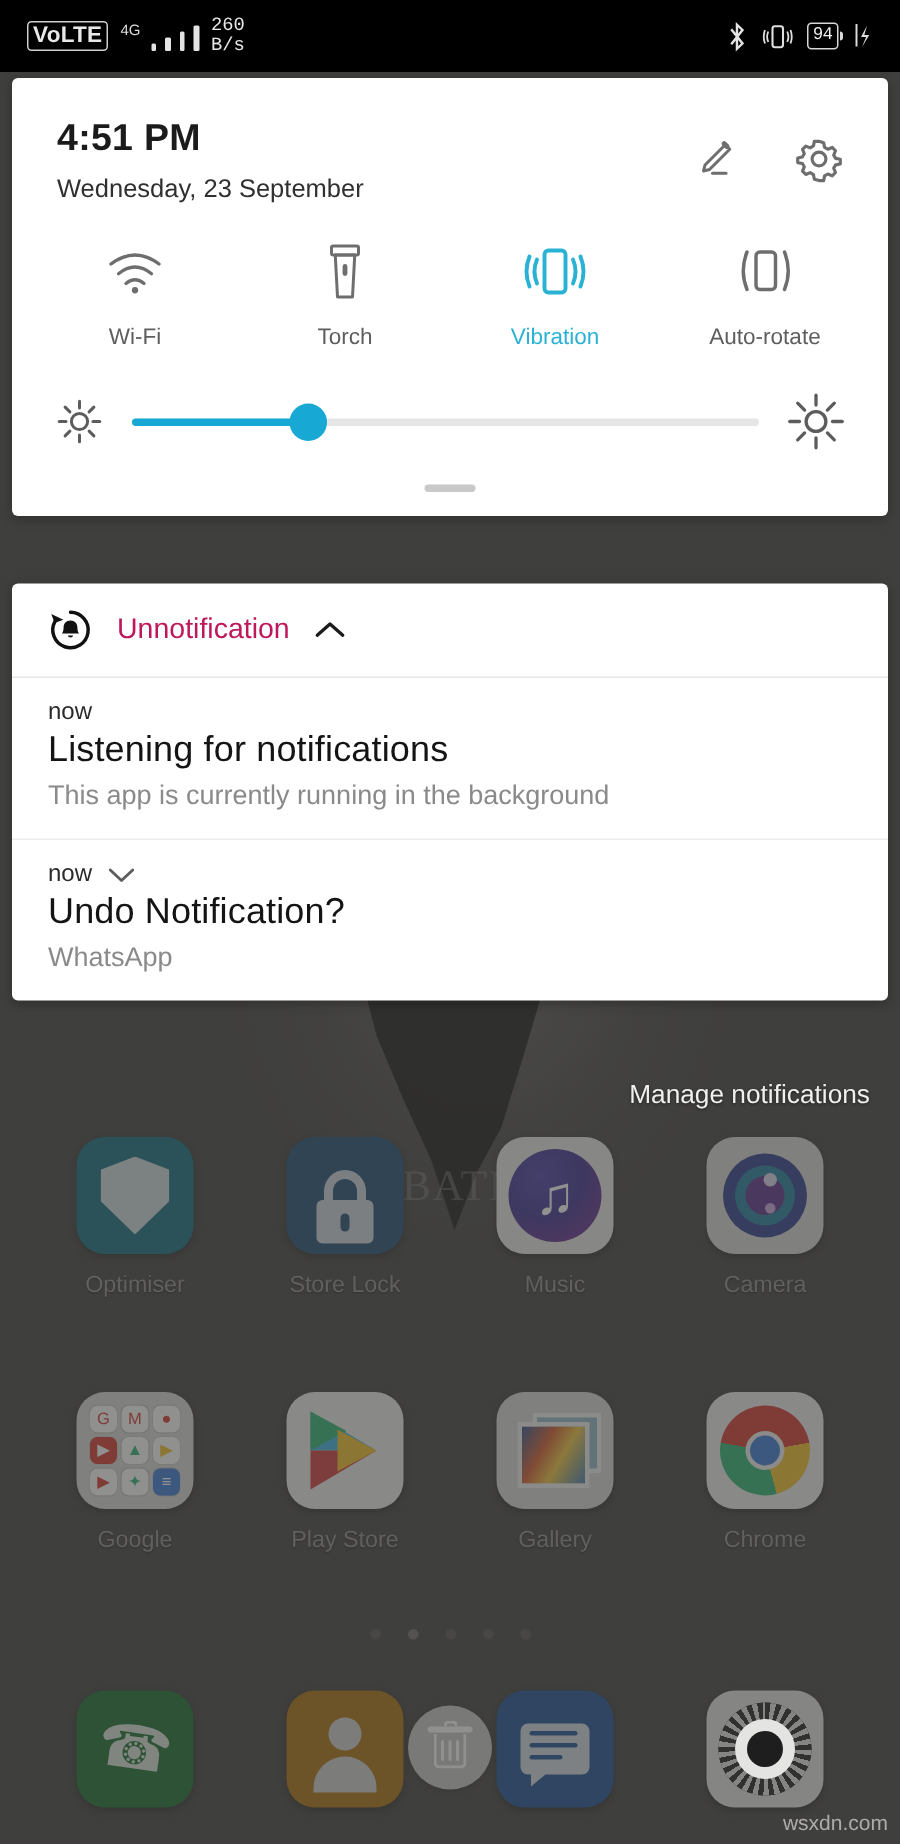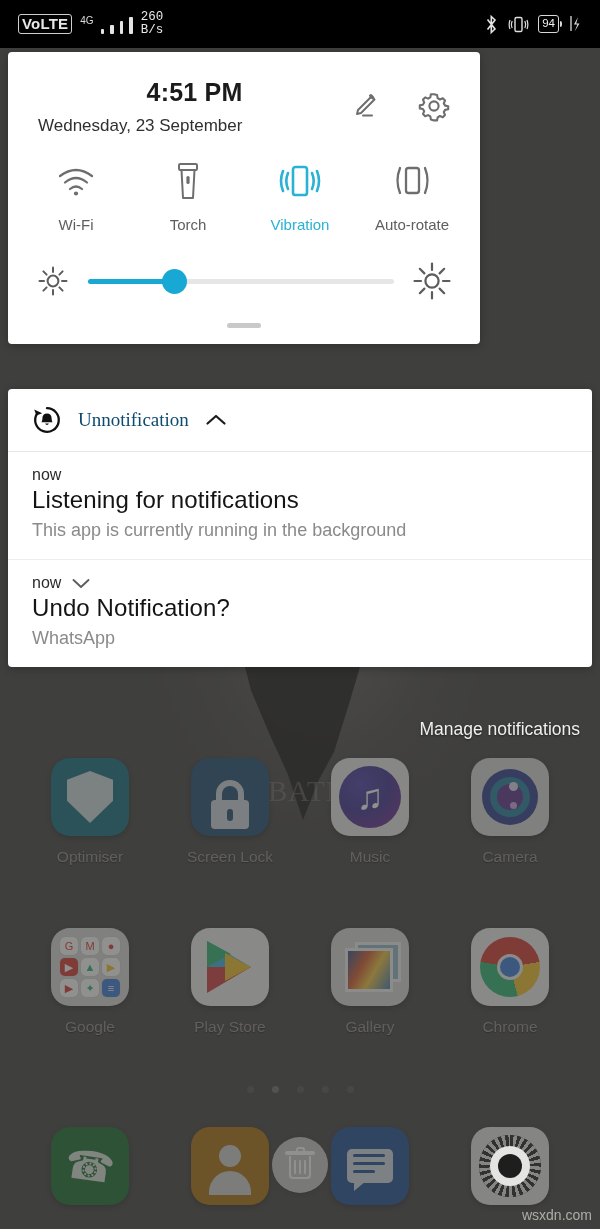--- a/index.html
+++ b/index.html
@@ -160,25 +160,24 @@
   .b1{height:5px;} .b2{height:9px;} .b3{height:13px;} .b4{height:17px;}
   .netspd{color:#e8e8e8;font-size:12.5px;line-height:1.05;text-align:left;font-family:Liberation Mono, monospace;}
   .batt{
     border:1.7px solid #d8d8d8;border-radius:3px;padding:0px 3px;
     font-size:11.5px;color:#f0f0f0;position:relative;line-height:1.35;
   }
   .batt:after{content:"";position:absolute;right:-4px;top:5px;width:2.5px;height:6px;background:#d8d8d8;border-radius:0 2px 2px 0;}
 
   
   #qs-card{
-    position:absolute;left:8px;top:52px;width:472px;
+    position:absolute;left:8px;top:52px;width:584px;
     background:#fff;border-radius:4px; z-index:30;
     box-shadow:0 2px 8px rgba(0,0,0,.25);
     padding-bottom:4px;
-    text-align:right;
   }
   #qs-header{display:flex;align-items:flex-start;padding:26px 30px 0 30px;}
   #qs-clock{font-size:25px;font-weight:bold;color:#1b1b1b;letter-spacing:.2px;}
   #qs-date{font-size:17px;color:#303030;margin-top:9px;}
   .qs-head-actions{margin-left:auto;display:flex;align-items:center;gap:38px;padding-top:12px;}
 
   #qs-toggles{display:flex;padding:24px 12px 0 12px;}
   .qs-tog{flex:1;display:flex;flex-direction:column;align-items:center;gap:14px;}
   .qs-tog-label{font-size:15px;color:#5e5e5e;}
   .qs-tog.on .qs-tog-label{color:#29b2d4;}
@@ -200,21 +199,21 @@
   #notif-card{
     position:absolute;left:8px;top:389px;width:584px;
     background:#fff;border-radius:4px;z-index:30;
     box-shadow:0 2px 8px rgba(0,0,0,.25);
     overflow:hidden;
   }
   #notif-group-header{
     display:flex;align-items:center;gap:16px;
     padding:16px 24px 16px 24px; border-bottom:1px solid #e8e8e8;
   }
-  #notif-app-name{font-size:19px;color:#0c4a6e;font-family:Liberation Serif, serif;}
+  #notif-app-name{font-size:19px;color:#be185d;}
   .notif-item{padding:14px 24px 18px 24px;}
   .notif-item + .notif-item{border-top:1px solid #ededed;}
   .notif-when{display:flex;align-items:center;gap:10px;}
   .notif-time{font-size:16px;color:#2b2b2b;}
   .notif-title{font-size:24px;font-weight:normal;color:#141414;margin-top:2px;letter-spacing:.1px;}
   .notif-text{font-size:18px;color:#8a8a8a;margin-top:6px;}
 
   #manage-notifications{
     position:absolute;left:0;top:719px;width:584px;margin-left:8px;
     text-align:right;padding-right:12px;
@@ -243,21 +242,21 @@
         <div class="shield"></div>
       </div>
       <div class="app-label">Optimiser</div>
     </div>
     <div class="app-cell">
       <div class="app-icon ic-lock">
         <div class="padlock-shackle"></div>
         <div class="padlock-body"></div>
         <div class="padlock-kh"></div>
       </div>
-      <div class="app-label">Screen Lock</div>
+      <div class="app-label">Store Lock</div>
     </div>
     <div class="app-cell">
       <div class="app-icon ic-music">
         <div class="music-circle">
             <span class="music-note">♫</span>
           </div>
       </div>
       <div class="app-label">Music</div>
     </div>
     <div class="app-cell">

